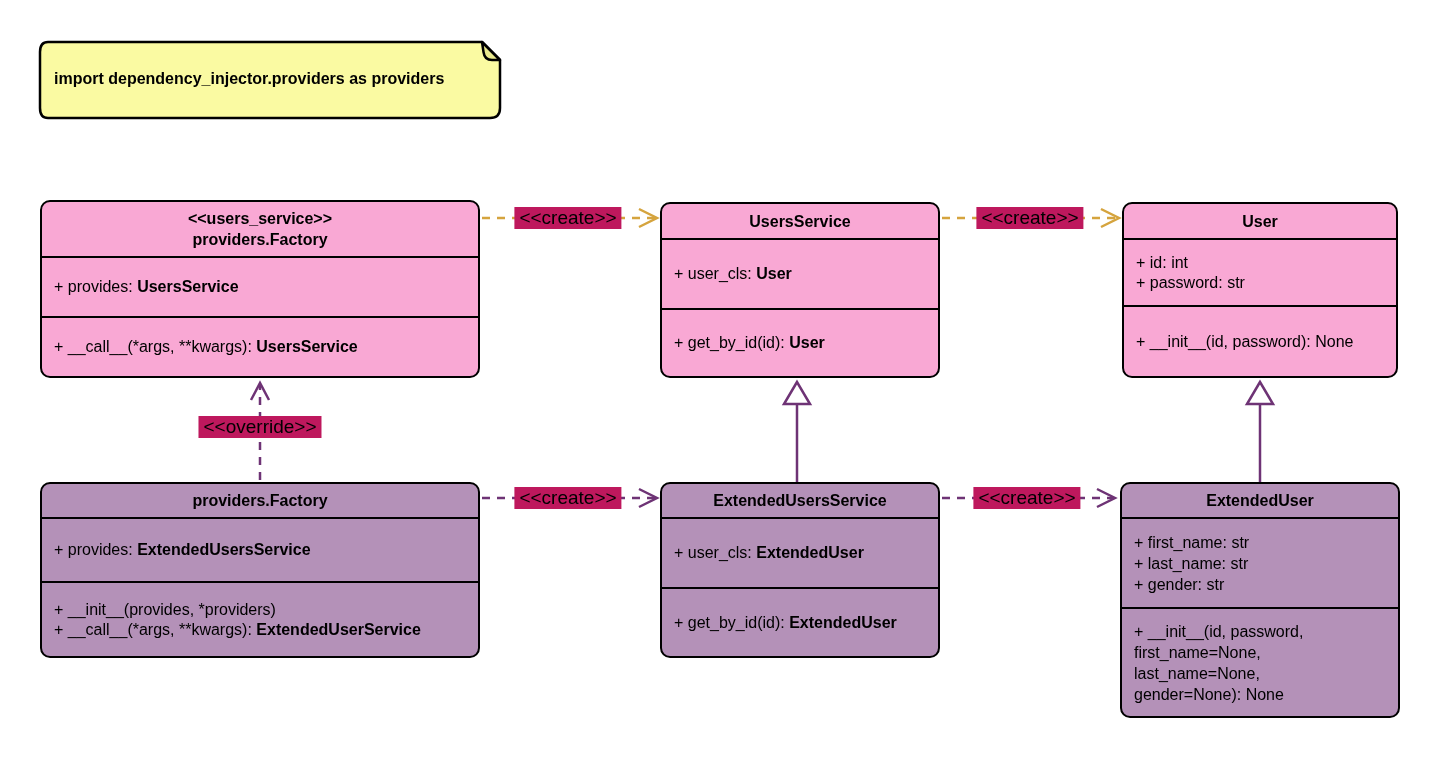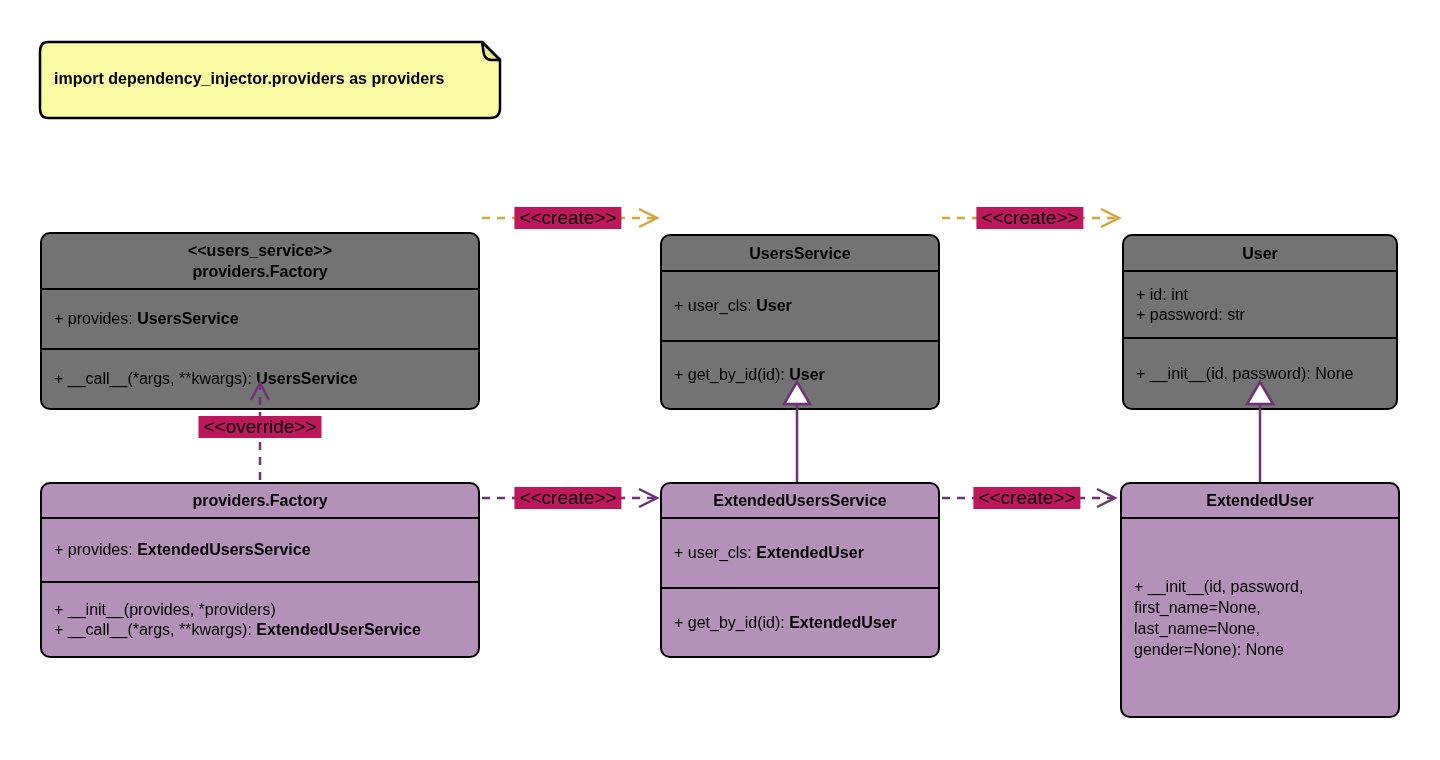--- a/index.html
+++ b/index.html
@@ -7,21 +7,21 @@
     position:relative;width:1440px;height:760px;background:#ffffff;
     font-family:"Liberation Sans",sans-serif;color:#000;overflow:hidden;
   }
   
   .cls{
     position:absolute;box-sizing:border-box;
     border:2px solid #000;border-radius:10px;
     display:flex;flex-direction:column;overflow:hidden;
     font-size:16px;line-height:20px;
   }
-  .cls.yellow{background:#737373;margin-top:32px;}
+  .cls.yellow{background:#f9a8d4;}
   .cls.purple{background:#B491B8;}
   .cls .title{
     display:flex;flex-direction:column;justify-content:center;align-items:center;
     font-weight:bold;border-bottom:2px solid #000;box-sizing:border-box;
     text-align:center;line-height:21px;
   }
   .cls .sec{
     box-sizing:border-box;display:flex;flex-direction:column;justify-content:center;
     padding:0 12px;
   }
@@ -127,20 +127,25 @@
     </div>
     <div class="sec methods">
       <div class="row"><span>+ get_by_id(id): </span><span class="b">ExtendedUser</span></div>
     </div>
   </div>
 
   <div id="c6" class="cls purple">
     <div class="title">
       <div>ExtendedUser</div>
     </div>
+    <div class="sec attrs">
+      <div class="row"><span>+ first_name: str</span></div>
+      <div class="row"><span>+ last_name: str</span></div>
+      <div class="row"><span>+ gender: str</span></div>
+    </div>
     <div class="sec methods">
       <div class="row"><span>+ __init__(id, password,</span></div>
       <div class="row"><span>first_name=None,</span></div>
       <div class="row"><span>last_name=None,</span></div>
       <div class="row"><span>gender=None): None</span></div>
     </div>
   </div>
 
   <svg id="overlay" width="1440" height="760" viewBox="0 0 1440 760">
 

